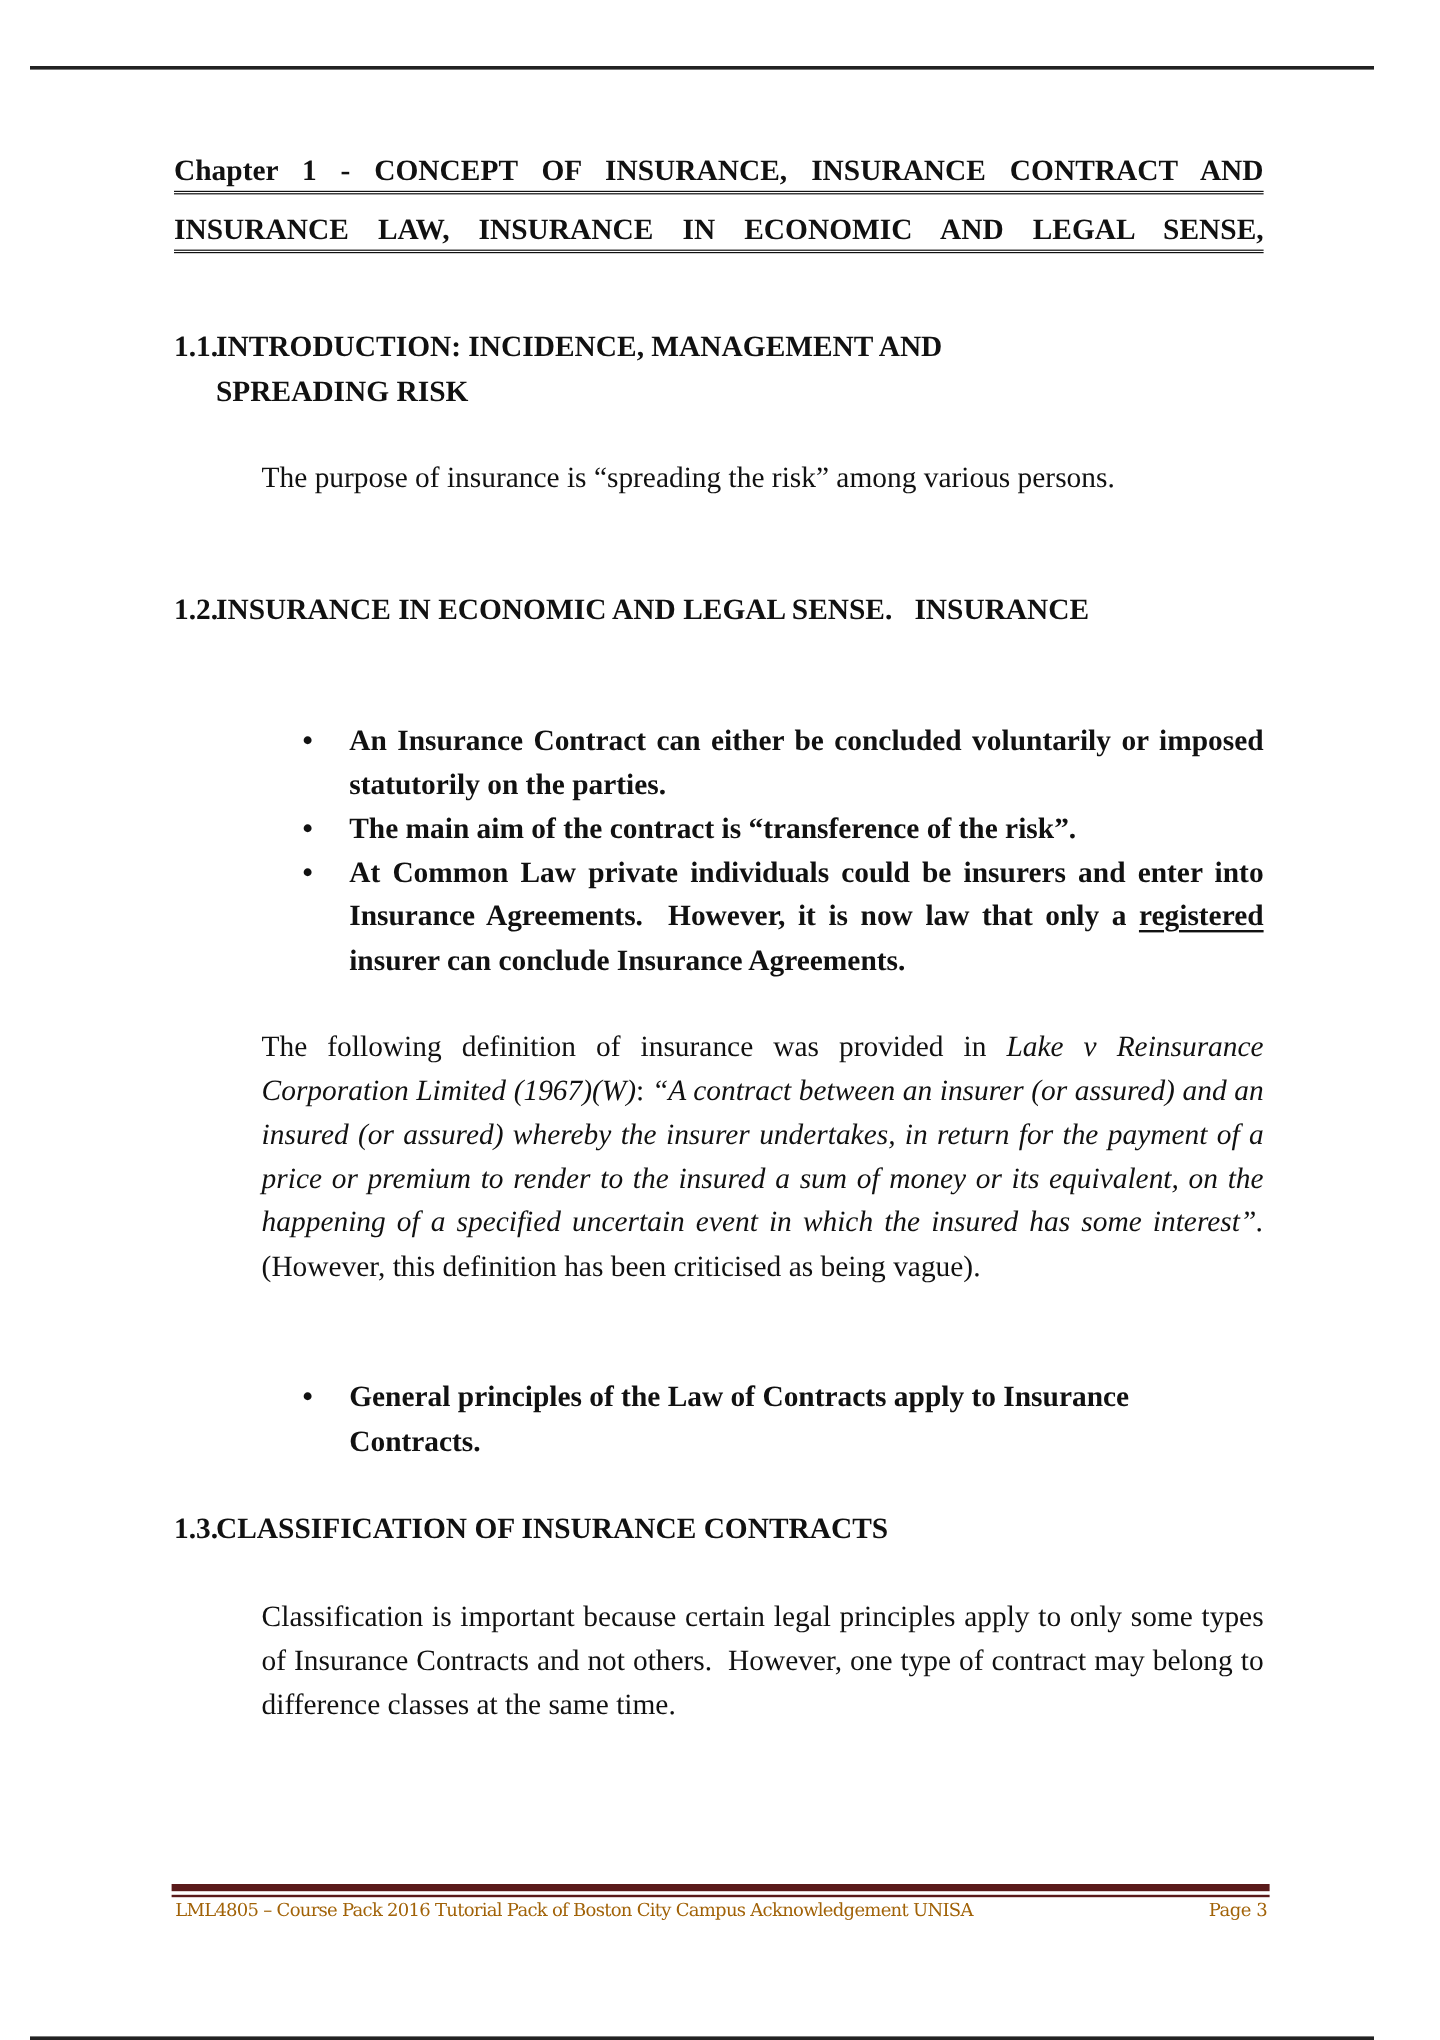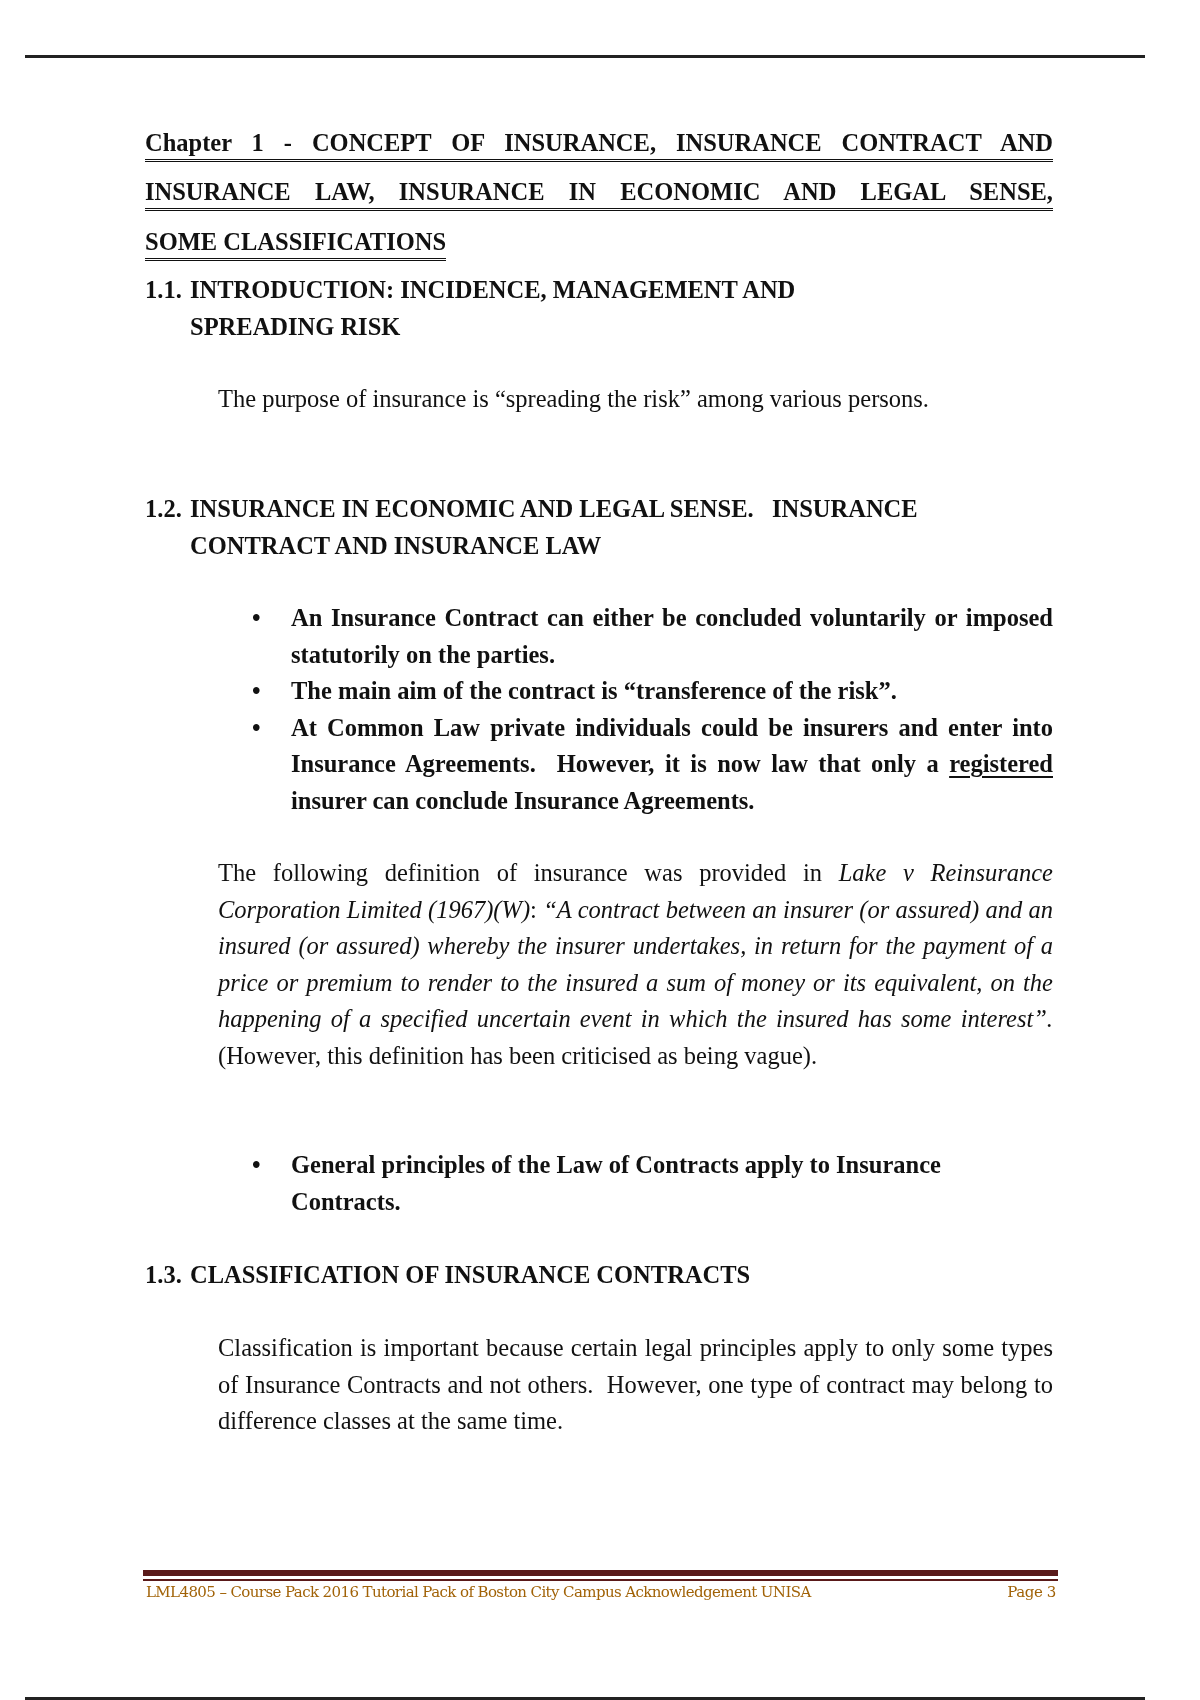--- a/index.html
+++ b/index.html
@@ -8,21 +8,21 @@
   .rule-top { position:absolute; left:25px; top:55px; width:1120px; height:3px; background:#222; }
   .rule-bottom { position:absolute; left:25px; top:1697px; width:1120px; height:3px; background:#222; }
   .page { position:absolute; left:145px; top:0; width:908px; }
   .title { position:absolute; top:126px; left:0; width:908px; font-weight:bold; font-size:24.5px;
            line-height:36.5px; text-align:justify; text-align-last:left; }
   .title .tl { display:block; border-bottom:3px double #111; padding-bottom:0; line-height:33px; margin-bottom:13px; }
   .title .tl.justify { text-align:justify; text-align-last:justify; }
   .title .tl.last { display:inline-block; }
   .sec { position:absolute; left:0; width:908px; font-weight:bold; font-size:24.5px; line-height:36.5px; }
   .sec .num { position:absolute; left:0; top:0;text-align:center; }
-  .sec .txt { margin-left:45px; display:block; }
+  .sec .txt { margin-left:35px; display:block; }
   .para { position:absolute; left:73px; width:835px; font-weight:normal; font-size:24.5px; line-height:36.5px;
           text-align:justify; }
   .ital { font-style:italic; }
   .bullets { position:absolute; left:73px; width:835px; font-weight:bold; font-size:24.5px; line-height:36.5px; margin:0; padding:0; list-style:none; }
   .bullets li { position:relative; padding-left:73px; text-align:justify; }
   .bullets li .dot { position:absolute; left:34px; top:0; }
   .u { text-decoration:underline; text-decoration-thickness:2px; text-underline-offset:4px; }
   .footer-bar { position:absolute; left:143px; top:1570px; width:915px; height:6px; background:#5a1a1a; }
   .footer-thin { position:absolute; left:143px; top:1579px; width:915px; height:2px; background:#5a1a1a; }
   .footer-text { position:absolute; left:146px; top:1583px; font-family:"DejaVu Serif", serif; font-size:15px; color:#a16207; letter-spacing:-0.6px; }
@@ -31,34 +31,32 @@
 </head>
 <body>
 
 <div class="rule-top"></div>
 
 <div class="page">
 
   <div class="title">
     <span class="tl justify">Chapter 1 - CONCEPT OF INSURANCE, INSURANCE CONTRACT AND</span>
     <span class="tl justify">INSURANCE LAW, INSURANCE IN ECONOMIC AND LEGAL SENSE,</span>
-    <span class="tl last">SOME CLASSIFICATIONS</span>
   </div>
 
   <div class="sec" style="top:272px;">
     <span class="num">1.1.</span>
     <span class="txt">INTRODUCTION: INCIDENCE, MANAGEMENT AND</span>
     <span class="txt">SPREADING RISK</span>
   </div>
   <div class="para" style="top:381px;">The purpose of insurance is “spreading the risk” among various persons.</div>
 
   <div class="sec" style="top:491px;">
     <span class="num">1.2.</span>
     <span class="txt">INSURANCE IN ECONOMIC AND LEGAL SENSE.&nbsp;&nbsp; INSURANCE</span>
-    <span class="txt">CONTRACT AND INSURANCE LAW</span>
   </div>
 
   <ul class="bullets" style="top:600px;">
     <li>
       <span class="dot">•</span>
       <span>An Insurance Contract can either be concluded voluntarily or imposed statutorily on the parties.</span>
     </li>
     <li>
       <span class="dot">•</span>
       <span>The main aim of the contract is “transference of the risk”.</span>

